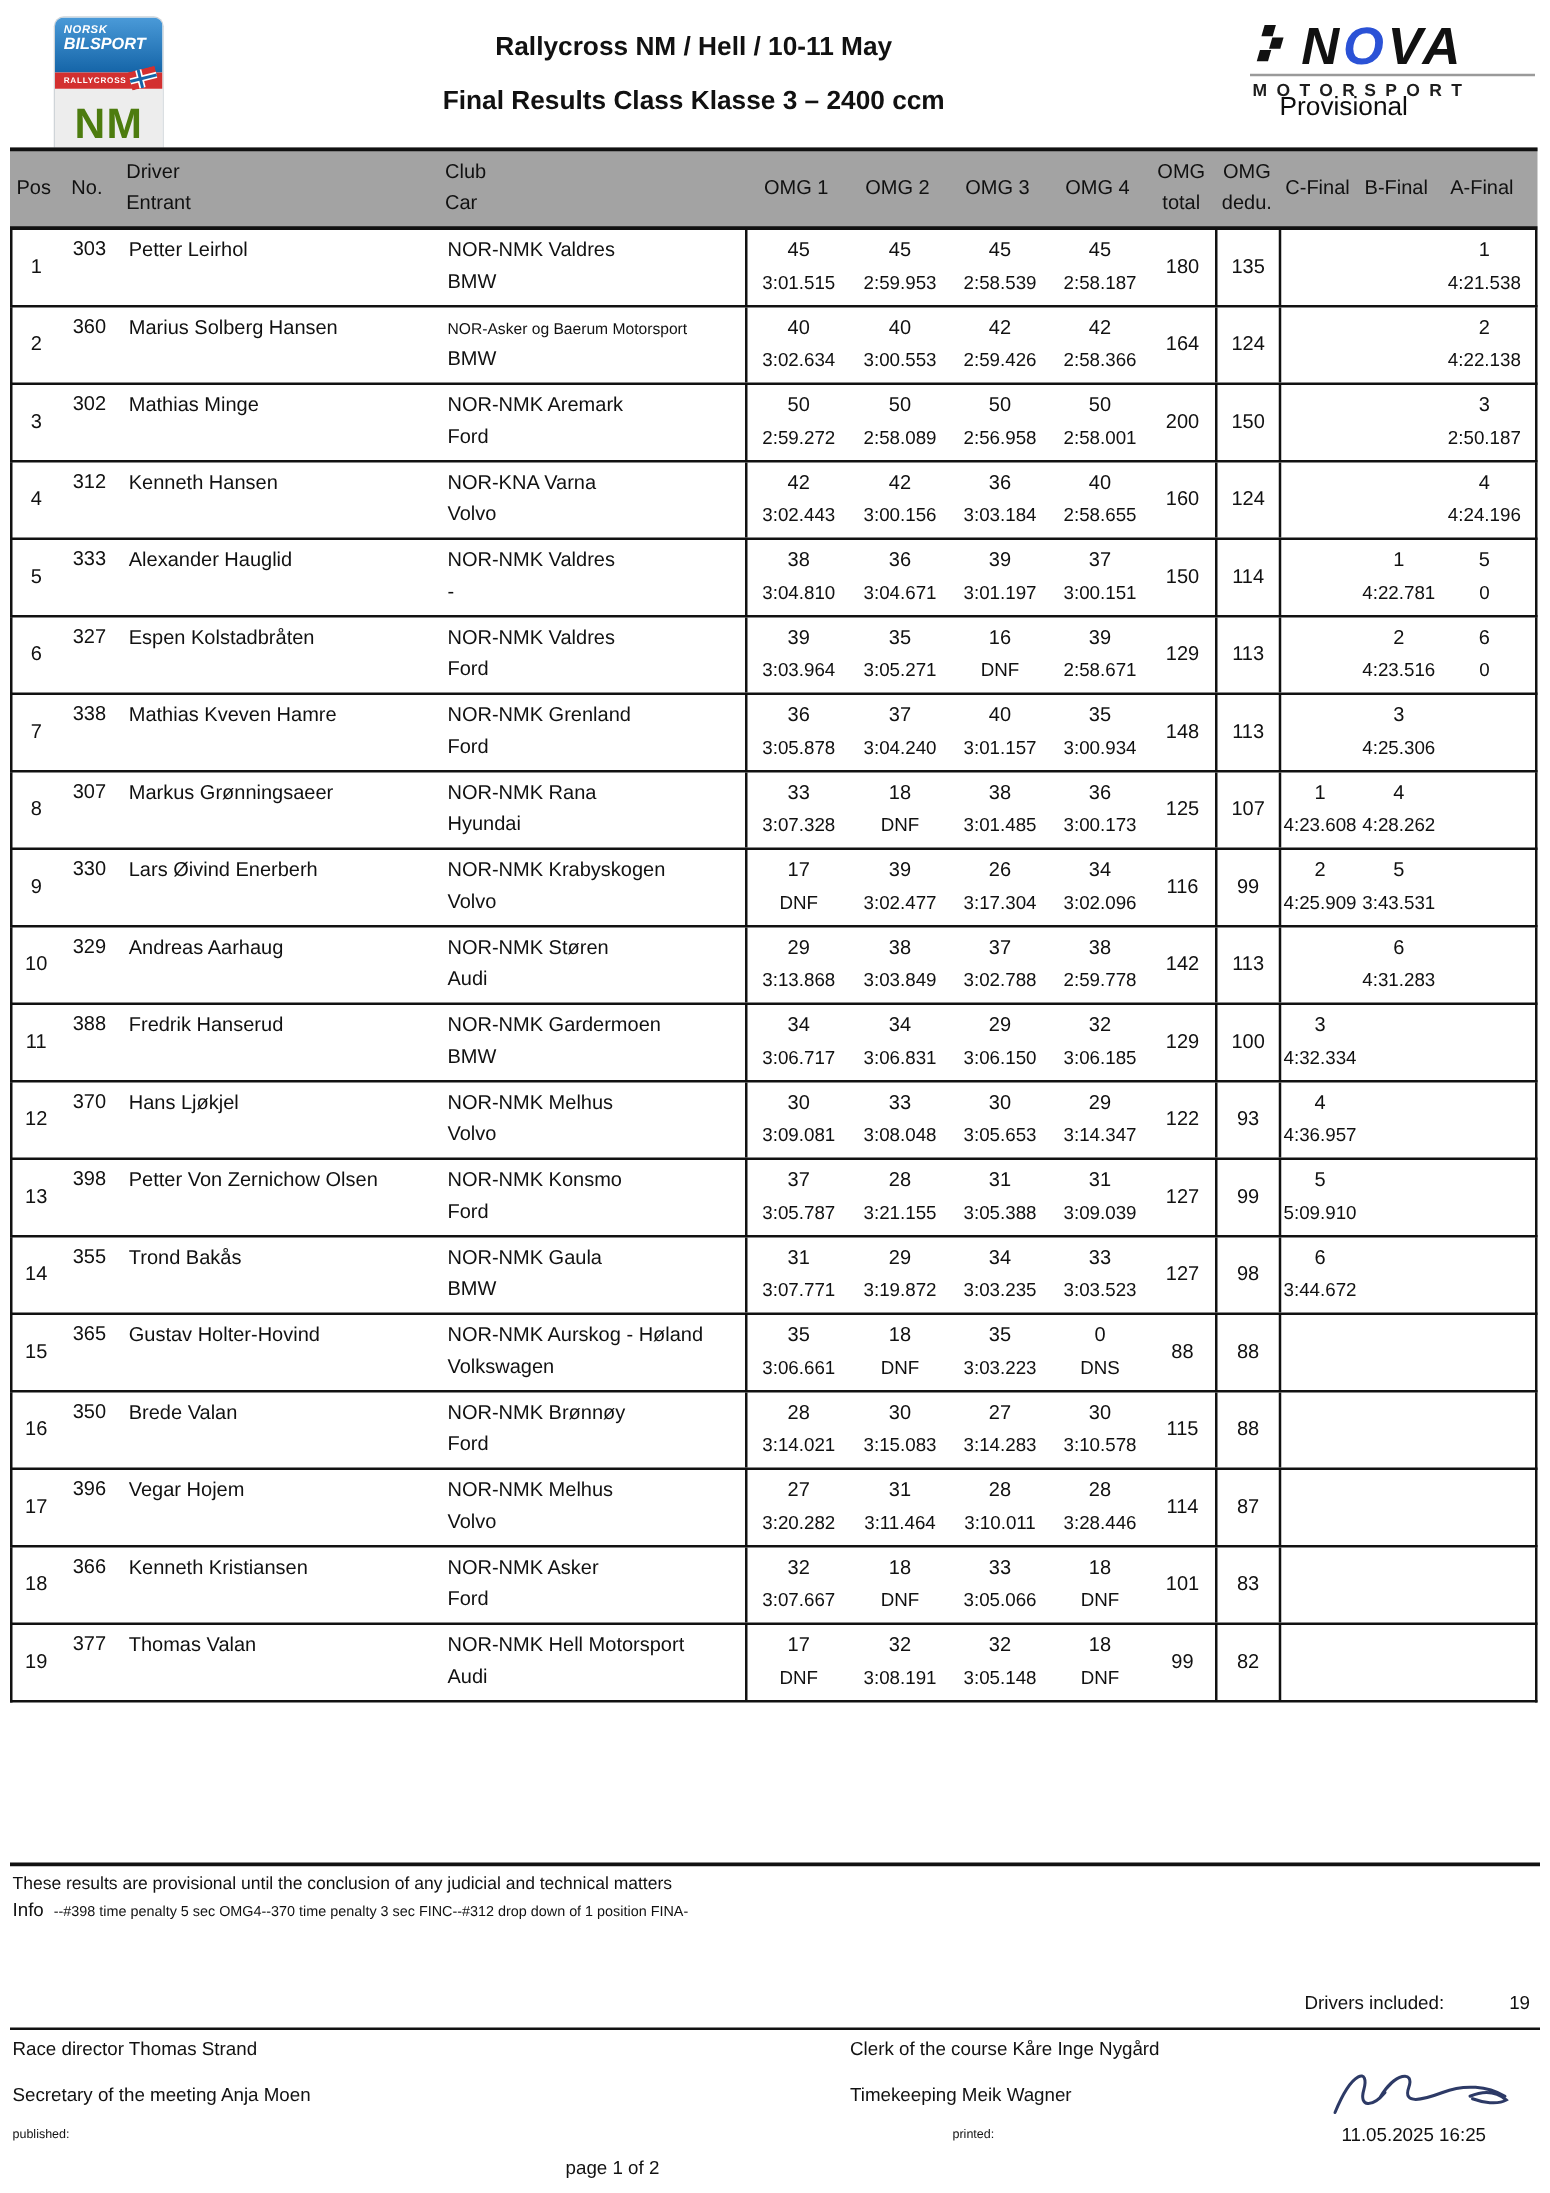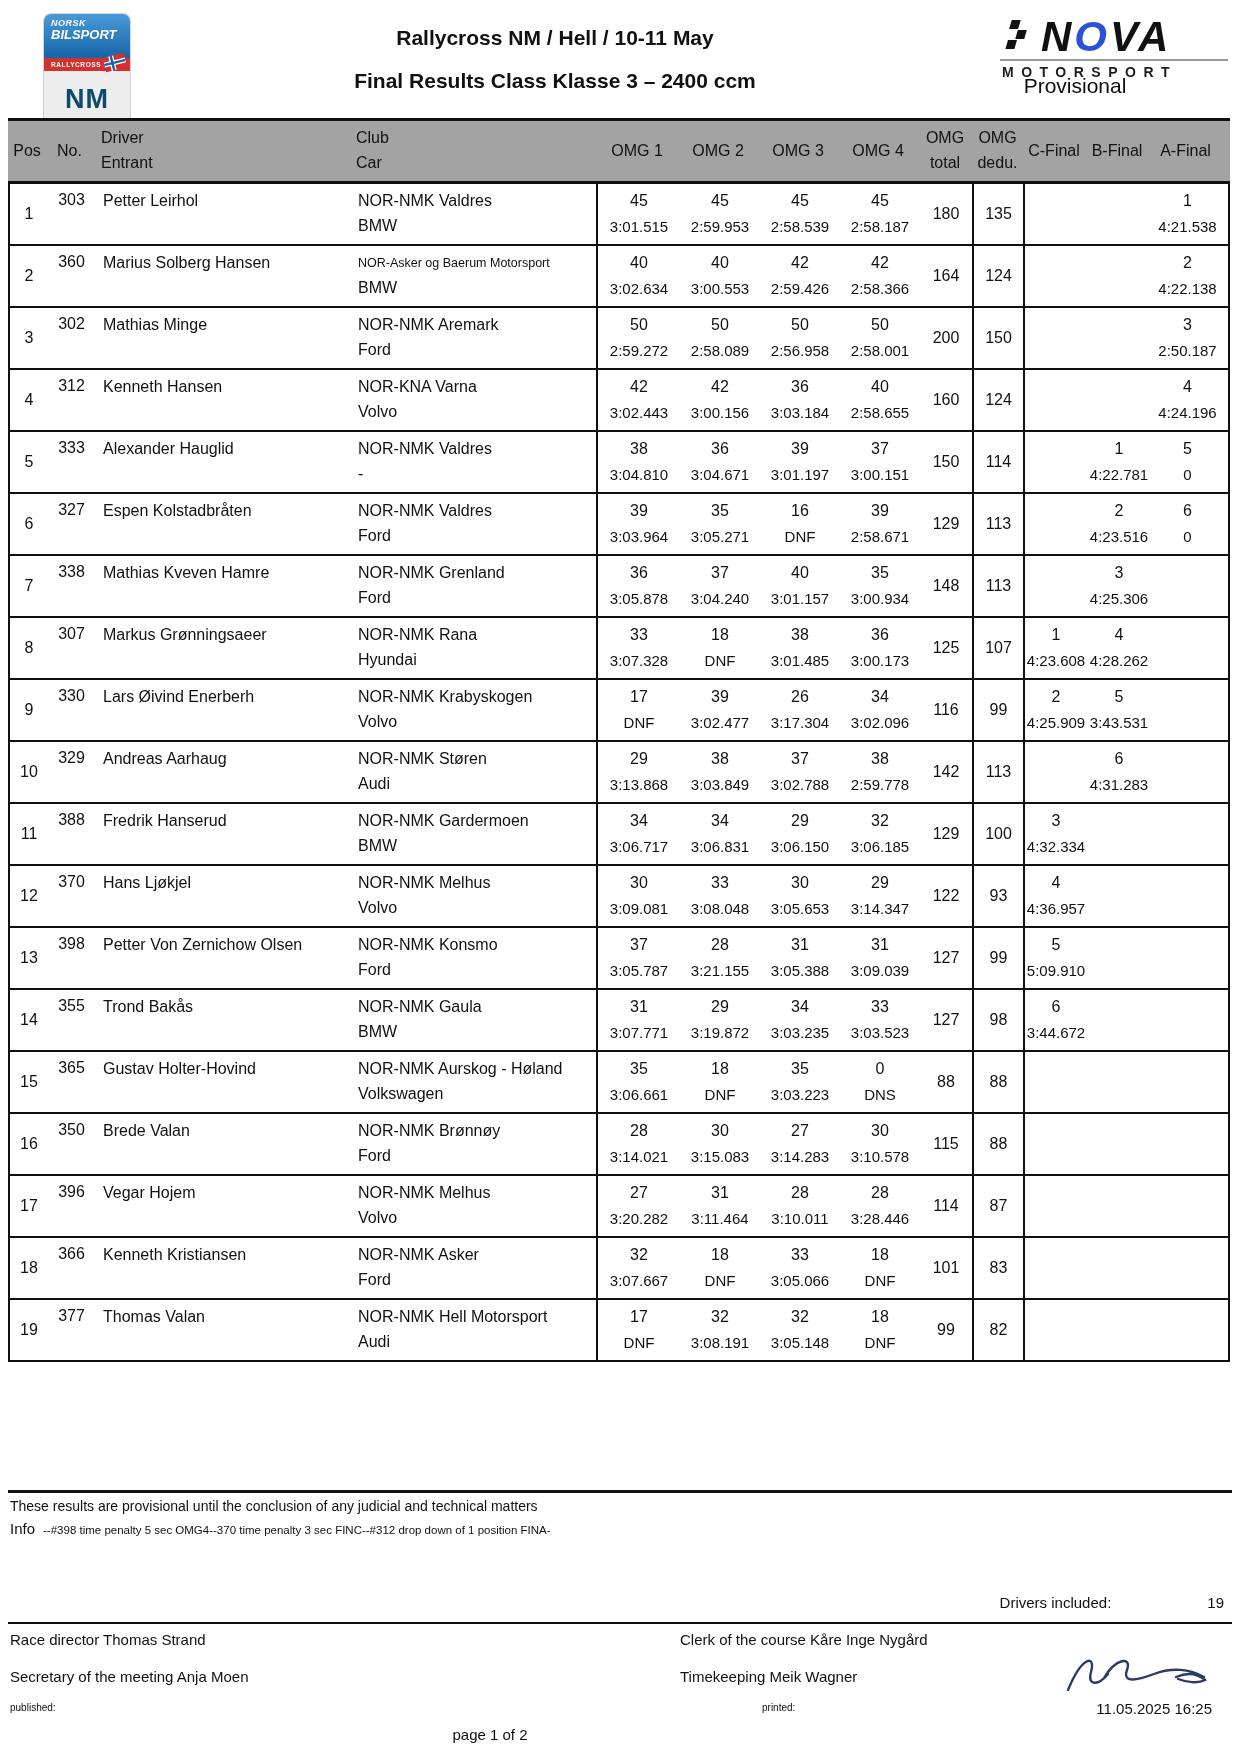--- a/index.html
+++ b/index.html
@@ -12,21 +12,21 @@
   .nm-logo{position:absolute;left:44px;top:14px;width:86px;height:114px;border-radius:7px;overflow:hidden;
     box-shadow:0 0 0 1px #cfd4d8;display:flex;flex-direction:column;justify-content:flex-end;}
   .nm-top{background:linear-gradient(#4a9ad8,#1565a8);color:#fff;font-style:italic;font-weight:bold;
     padding:5px 0 3px 7px;line-height:1.05;flex:0 0 36px;}
   .nm-top .l1{font-size:9px;letter-spacing:.5px;}
   .nm-top .l2{font-size:13px;}
   .nm-red{background:#d33030;color:#fff;flex:0 0 13px;display:flex;align-items:center;
     font-size:6.5px;font-weight:bold;letter-spacing:.6px;padding-left:7px;position:relative;}
   .nm-flag{position:absolute;right:4px;top:-3px;transform:rotate(-14deg);}
   .nm-bottom{background:#ededed;flex:1;display:flex;align-items:center;justify-content:center;
-    color:#0c4a6e;font-weight:800;font-size:27px;letter-spacing:1px;}
+    color:#4d7c0f;font-weight:800;font-size:34px;letter-spacing:1px;}
   .titles{position:absolute;left:150px;top:26px;width:810px;text-align:center;}
   .title{font-size:21px;font-weight:bold;}
   .subtitle{font-size:21px;font-weight:bold;margin-top:19px;}
   .brand{position:absolute;left:1000px;top:16px;width:228px;}
   .brand-row{display:flex;align-items:center;gap:11px;}
   .brand-name{font-size:42px;font-weight:900;font-style:italic;letter-spacing:3px;line-height:1;}
   .brand-name .o{color:#2b52d6;}
   .brand-line{border-top:2px solid #9a9a9a;margin-top:1px;}
   .brand-sub{font-size:14px;font-weight:bold;letter-spacing:7.5px;color:#1d1d1d;margin-top:3px;padding-left:2px;}
   .provisional{position:absolute;left:995px;top:74px;width:160px;text-align:center;font-size:21px;color:#0d0d0d;}
@@ -51,21 +51,21 @@
   .num-cell .time{height:24px;display:flex;align-items:center;justify-content:center;font-size:15px;}
   .small{font-size:12.5px !important;}
   .posnum{justify-content:center;}
   .nocell{padding-top:7px;text-align:center;}
   
   .rule{position:absolute;left:8px;width:1224px;background:#111;}
   .f-note{position:absolute;left:10px;top:1498px;font-size:14px;}
   .f-info{position:absolute;left:10px;top:1520px;display:flex;align-items:center;gap:8px;}
   .f-info .lab{font-size:15px;}
   .f-info .txt{font-size:11.5px;margin-top:2px;}
-  .f-drivers{position:absolute;right:16px;top:1594px;display:flex;gap:96px;font-size:15px;}
+  .f-drivers{position:absolute;right:16px;top:1594px;display:flex;gap:52px;font-size:15px;}
   .f-line{position:absolute;font-size:15px;}
   .f-small{font-size:10px;}
   .f-page{position:absolute;left:0;top:1726px;width:980px;text-align:center;font-size:15px;}
   .sig{position:absolute;left:1058px;top:1646px;}
 </style>
 </head>
 <body>
 
 <div class="nm-logo">
   <div class="nm-top">
@@ -977,14 +977,14 @@
 <div class="f-line" style="left:680px;top:1668px;">Timekeeping Meik Wagner</div>
 
 <span class="sig">
   <svg width="152" height="56" viewBox="0 0 152 56">
     <path d="M10 44 C 24 10, 38 8, 33 26 C 29 40, 40 40, 50 28 M46 32 C 58 12, 74 10, 69 24 C 64 38, 80 34, 96 28 C 114 21, 132 23, 146 31 M118 31 C 130 26, 140 28, 147 34 C 140 38, 128 36, 120 33" fill="none" stroke="#2d3a66" stroke-width="2.4" stroke-linecap="round"></path>
   </svg>
 </span>
 
 <div class="f-line f-small" style="left:10px;top:1702px;">published:</div>
 <div class="f-line f-small" style="left:762px;top:1702px;">printed:</div>
-<div class="f-line" style="left:1050px;top:1700px;width:162px;text-align:right;">11.05.2025 16:25</div>
+<div class="f-line" style="left:1050px;top:1700px;width:162px;text-align:center;">11.05.2025 16:25</div>
 <div class="f-page">page 1 of 2</div>
 
 </body></html>

